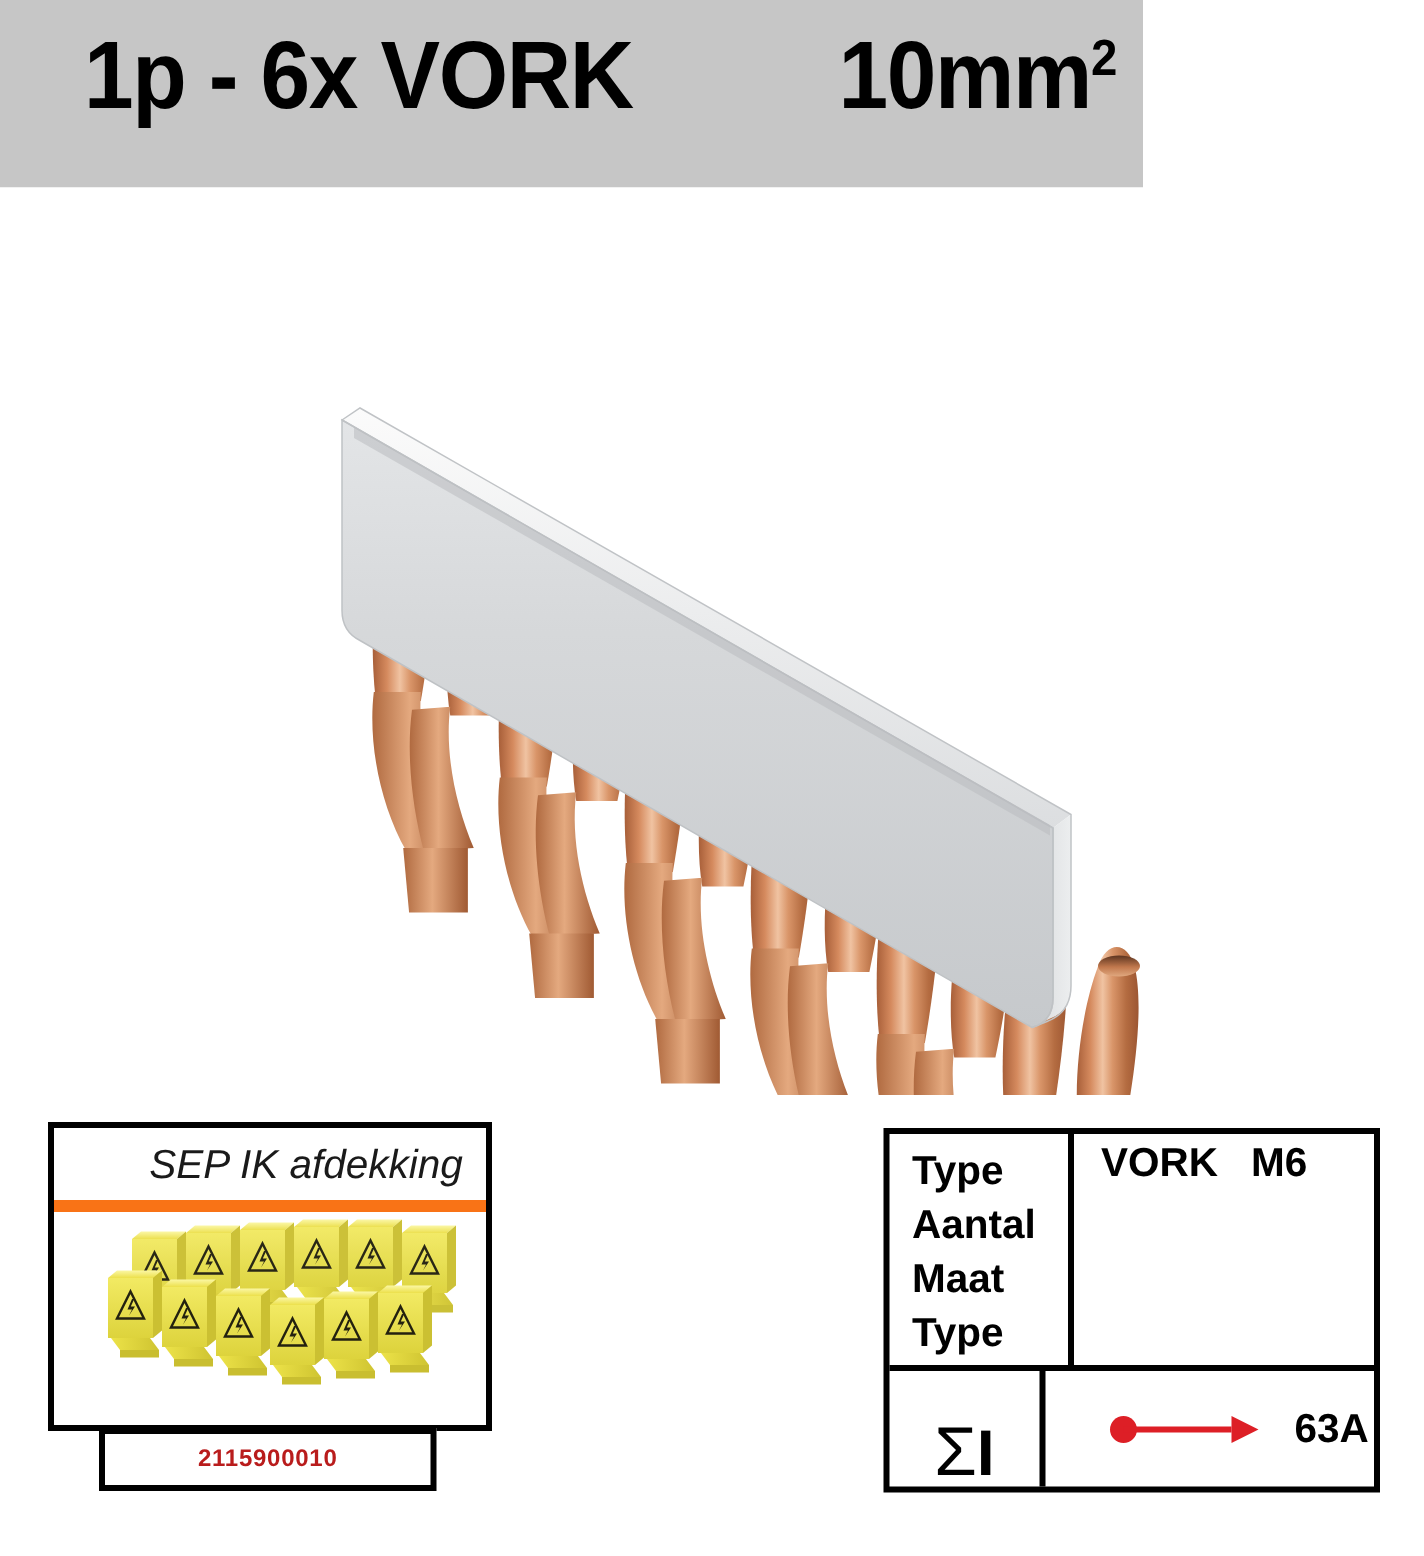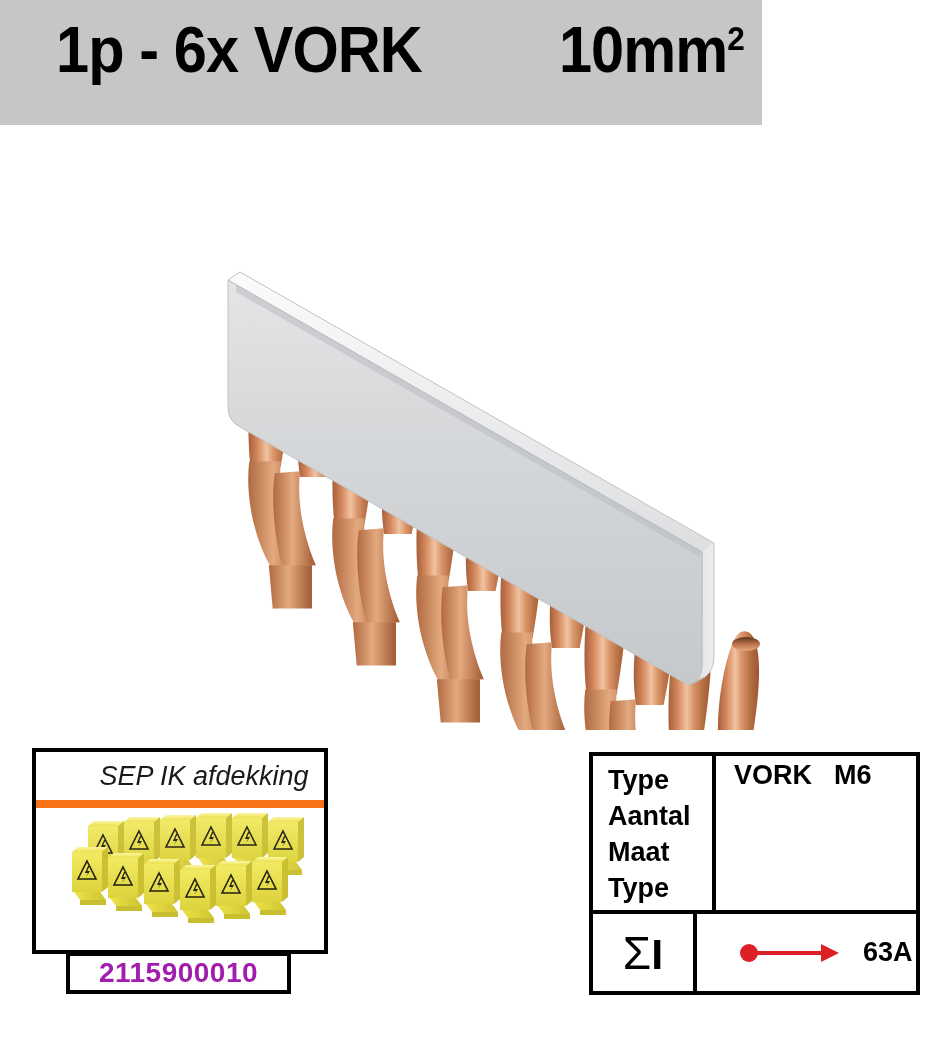--- a/index.html
+++ b/index.html
@@ -58,21 +58,21 @@
   }
   .acc-image{
     position:relative;height:142px;overflow:hidden;background:#fff;
   }
   .acc-pn-box{
     position:absolute;left:66px;top:952px;width:225px;height:42px;
     border:4px solid #000;background:#fff;box-sizing:border-box;
     display:flex;align-items:center;justify-content:center;
   }
   .acc-pn{
-    font-size:28px;font-weight:bold;color:#a21caf;letter-spacing:.5px;
+    font-size:16px;font-weight:bold;color:#b91c1c;letter-spacing:.5px;
   }
 
   
   .spec{
     position:absolute;left:589px;top:752px;width:331px;height:243px;
     border:4px solid #000;box-sizing:border-box;background:#fff;
   }
   .spec-main{
     display:flex;height:158px;border-bottom:4px solid #000;
     box-sizing:border-box;
@@ -88,21 +88,21 @@
     font-size:27px;font-weight:bold;color:#000;
     line-height:36px;white-space:nowrap;
   }
   .spec-val .gap{display:inline-block;width:22px;}
 
   .spec-current{
     display:flex;height:77px;box-sizing:border-box;
   }
   .cur-sym{
     width:104px;border-right:4px solid #000;box-sizing:border-box;
-    display:flex;align-items:center;justify-content:center;
+    display:flex;align-items:flex-end;justify-content:center;
   }
   .cur-sym-text{
     font-size:43px;font-weight:bold;color:#000;line-height:1;
   }
   .cur-sym-text .sigma{font-weight:normal;font-size:46px;}
   .cur-rows{
     flex:1;display:flex;flex-direction:column;
     justify-content:center;box-sizing:border-box;padding-left:6px;margin-left:18px;
   }
   .cur-row{

